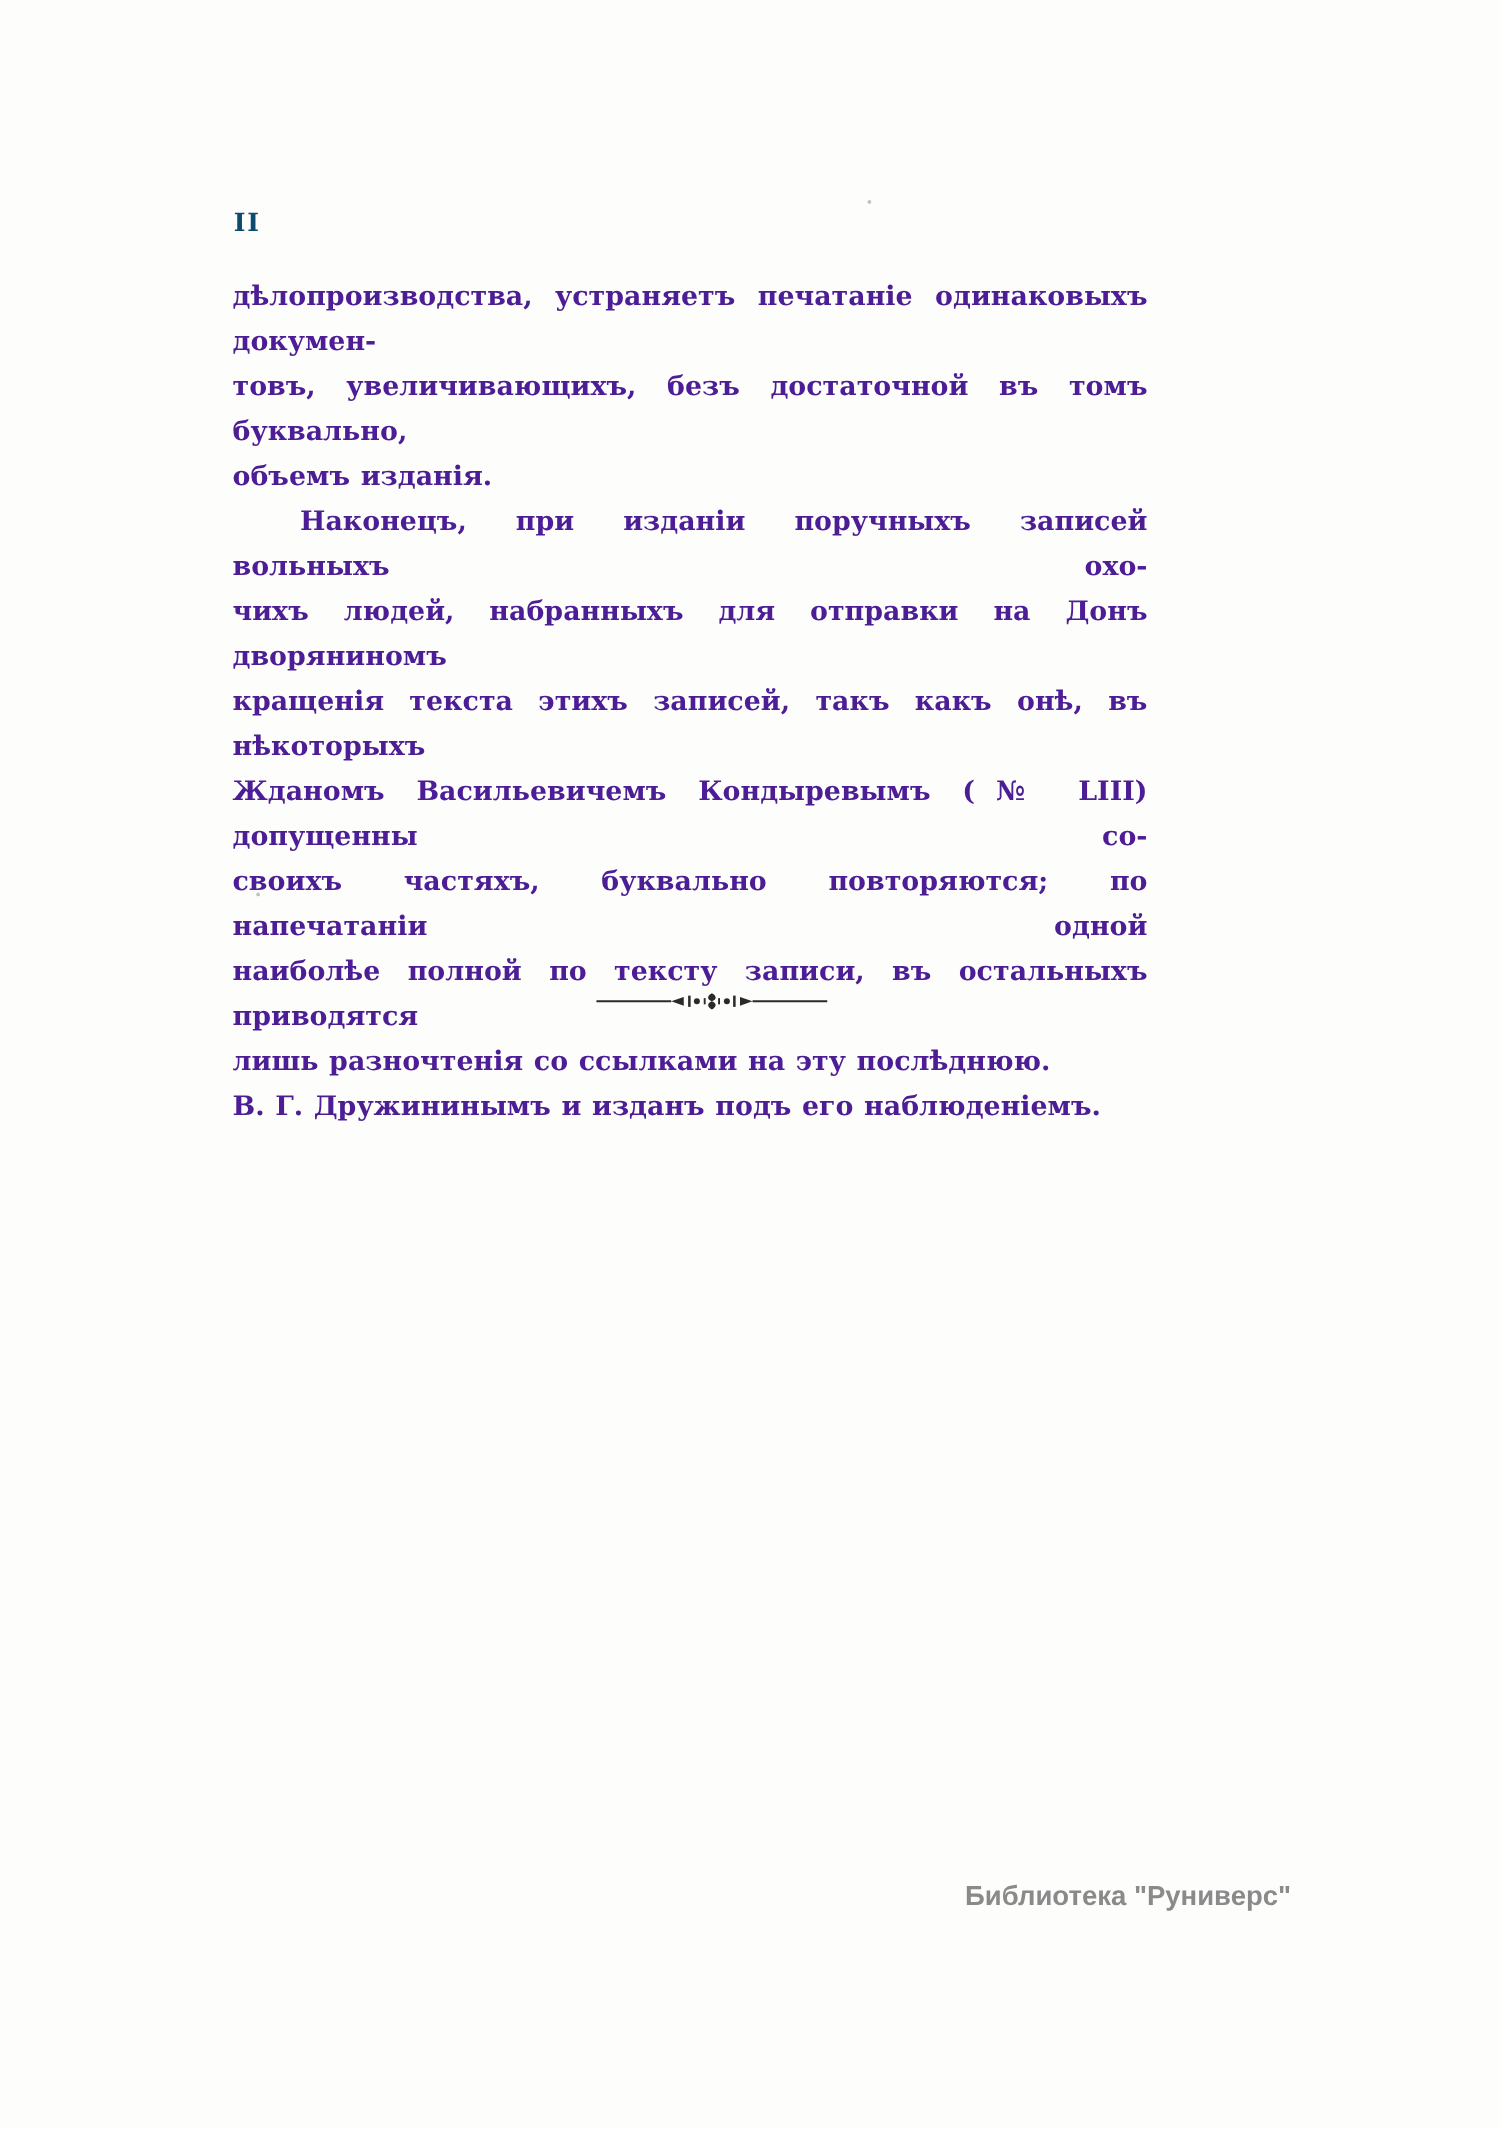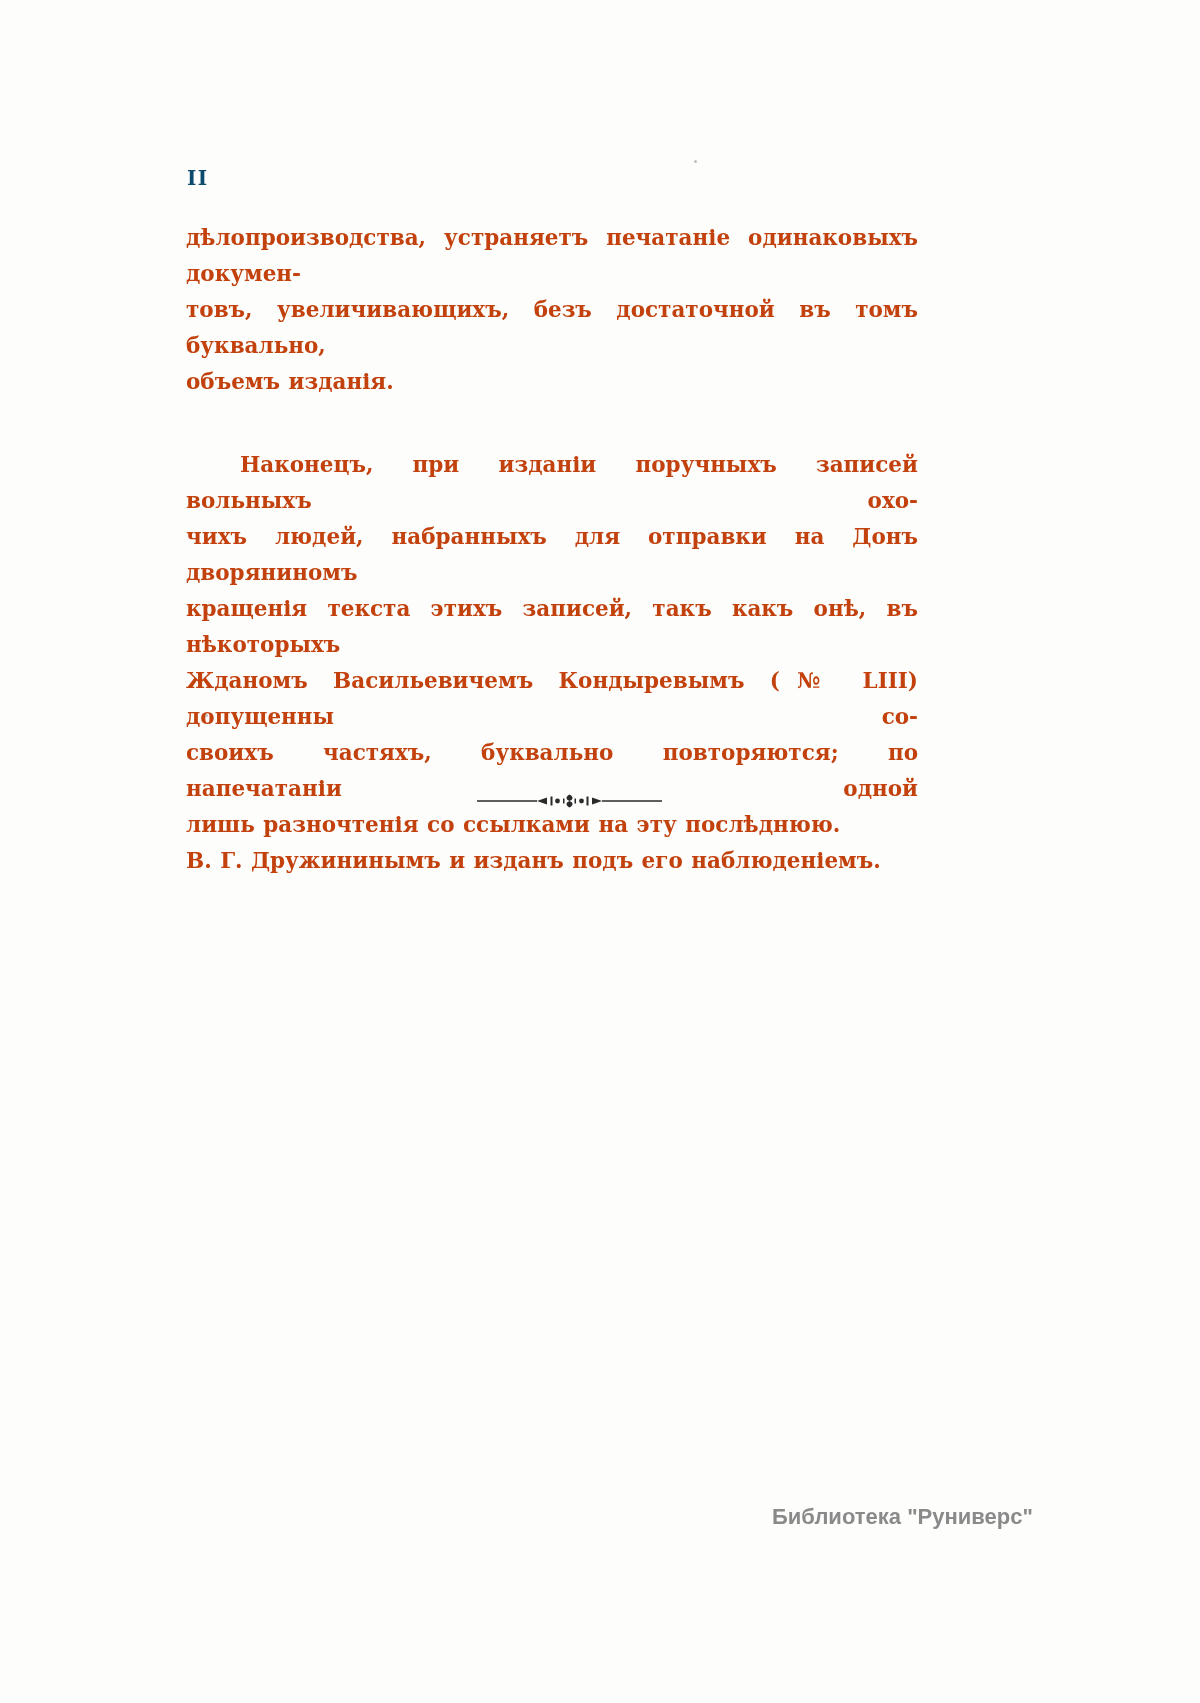--- a/index.html
+++ b/index.html
@@ -35,31 +35,30 @@
     width: 732px;
     color: #232323;
   }
   .para {
     margin: 0;
   }
   .line {
     font-size: 21.5px;
     line-height: 36px;
     font-weight: bold;
-    color: #c2410c;
+    color: #4c1d95;
     text-align: justify;
     text-align-last: justify;
     word-spacing: 1px;
   }
   .line.last {
     text-align-last: left;
   }
   .line.indent {
     text-indent: 54px;
-    margin-top: 47px;
   }
   .ornament-wrap {
     position: absolute;
     left: 477px;
     top: 793px;
     width: 185px;
     height: 16px;
   }
   .watermark {
     position: absolute;
@@ -94,20 +93,21 @@
       <div class="line">товъ, увеличивающихъ, безъ достаточной въ томъ буквально,</div>
       <div class="line last">объемъ изданія.</div>
     </div>
 
     <div class="para">
       <div class="line indent">Наконецъ, при изданіи поручныхъ записей вольныхъ охо-</div>
       <div class="line">чихъ людей, набранныхъ для отправки на Донъ дворяниномъ</div>
       <div class="line">кращенія текста этихъ записей, такъ какъ онѣ, въ нѣкоторыхъ</div>
       <div class="line">Жданомъ Васильевичемъ Кондыревымъ (№ LIII) допущенны со-</div>
       <div class="line">своихъ частяхъ, буквально повторяются; по напечатаніи одной</div>
+      <div class="line">наиболѣе полной по тексту записи, въ остальныхъ приводятся</div>
       <div class="line last">лишь разночтенія со ссылками на эту послѣднюю.</div>
     </div>
 
     <div class="para">
       <div class="line last">В. Г. Дружининымъ и изданъ подъ его наблюденіемъ.</div>
     </div>
 
   </div>
 
   <div class="ornament-wrap">

